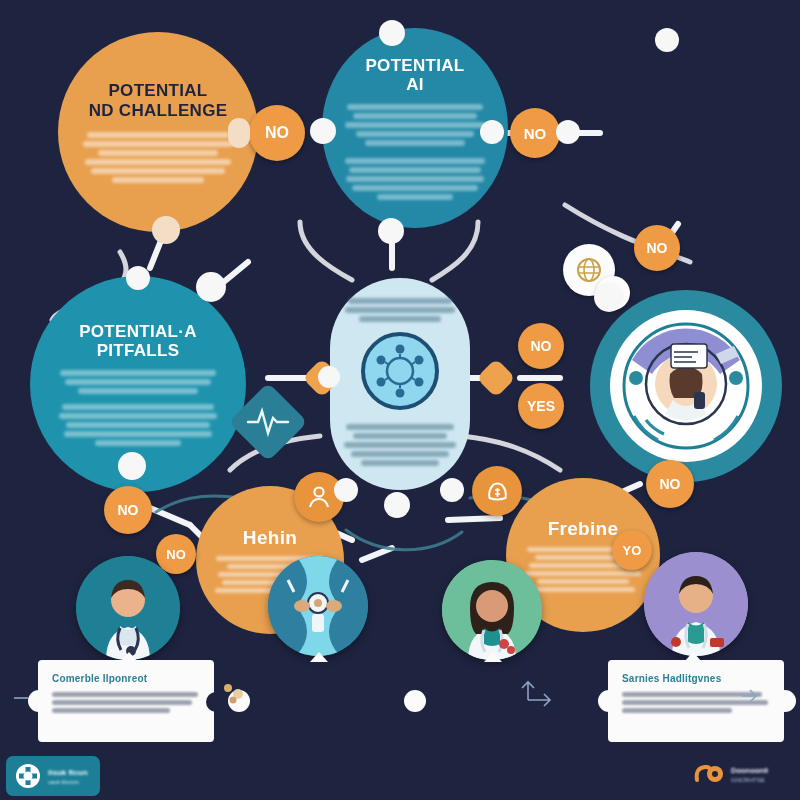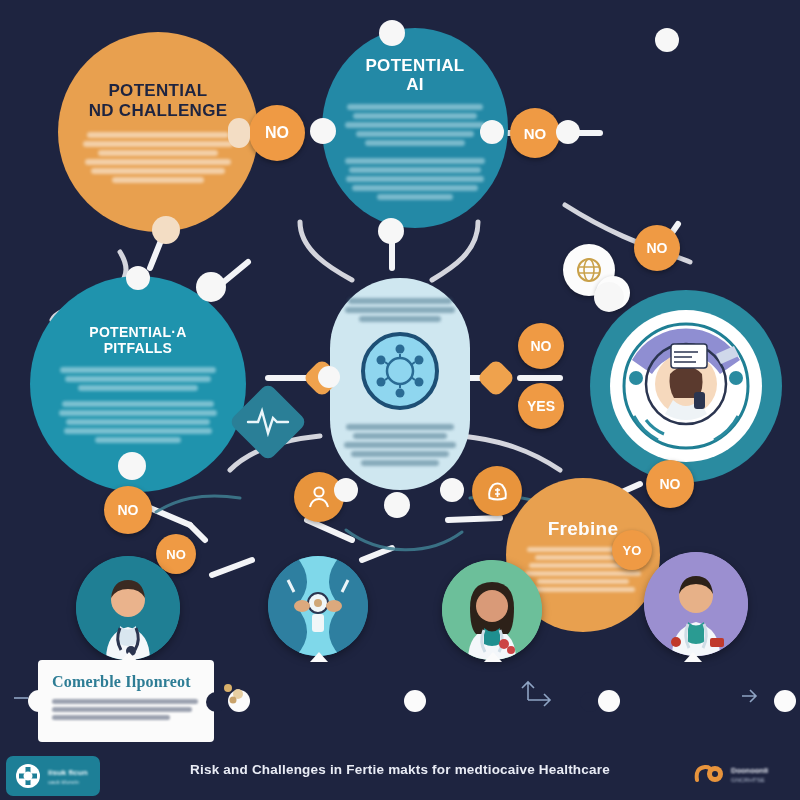--- a/index.html
+++ b/index.html
@@ -44,22 +44,22 @@
 
   .hub{position:absolute;background:#cfe7f0;border-radius:110px;
        display:flex;flex-direction:column;align-items:center;justify-content:flex-start;
        color:#26506b;box-sizing:border-box;padding:16px 14px;}
 
   .avatar{position:absolute;border-radius:50%;overflow:hidden;
           box-shadow:0 3px 8px rgba(0,0,0,.35);}
 
   .card{position:absolute;background:#fbfbfb;border-radius:4px;
         box-sizing:border-box;padding:13px 14px;color:#2a3350;}
-  .card h4{margin:0 0 8px 0;font-size:16px;color:#2e7d95;
-        letter-spacing:.2px;font-weight:bold;font-family:Liberation Serif, serif;}
+  .card h4{margin:0 0 8px 0;font-size:10px;color:#2e7d95;
+        letter-spacing:.2px;font-weight:bold;}
   .card .lines{align-items:flex-start;}
 
   .notch{position:absolute;background:#fbfbfb;border-radius:50%;}
   .notch-bg{position:absolute;background:#1e2440;border-radius:50%;}
 
   .caption{position:absolute;left:0;right:0;text-align:center;color:#e9ecf5;
         font-size:13.5px;font-weight:bold;letter-spacing:.2px;}
 
   .logo{position:absolute;display:flex;align-items:center;gap:7px;}
   .logo-l{background:#1d7f97;border-radius:7px;padding:7px 12px 7px 9px;}
@@ -140,21 +140,21 @@
       <div class="ln" style="width:140px"></div>
         <div class="ln" style="width:132px"></div>
       <div class="ln" style="width:138px"></div>
         <div class="ln" style="width:126px"></div>
       <div class="ln" style="width:76px"></div>
     </div>
   </div>
 
 
   <div class="node c-teal2" style="left:30px;top:276px;width:216px;height:216px;padding:18px;">
-    <div class="title blur-h" style="font-size:14px;">POTENTIAL·A<br>PITFALLS</div>
+    <div class="title blur-h" style="font-size:17px;">POTENTIAL·A<br>PITFALLS</div>
     <div class="lines blur" style="margin-top:10px;color:#d5eef6;width:158px;">
       <div class="ln" style="width:156px"></div>
         <div class="ln" style="width:146px"></div>
       <div class="ln" style="width:120px"></div>
     </div>
     <div class="lines blur" style="margin-top:10px;color:#d5eef6;width:158px;">
       <div class="ln" style="width:152px"></div>
         <div class="ln" style="width:158px"></div>
       <div class="ln" style="width:144px"></div>
         <div class="ln" style="width:148px"></div>
@@ -224,20 +224,30 @@
   </div>
 
   <div class="diamond teal" style="left:240px;top:394px;width:56px;height:56px;">
     <svg width="56" height="56" viewBox="0 0 56 56" style="transform:rotate(-45deg);">
       <path d="M8,28 h10 l4,-11 l6,22 l5,-15 l4,4 h11" stroke="#eaf6fa" stroke-width="2.4" fill="none" stroke-linecap="round"></path>
     </svg>
   </div>
   <div class="diamond orange" style="left:308px;top:364px;width:28px;height:28px;"></div>
   <div class="diamond orange" style="left:482px;top:364px;width:28px;height:28px;"></div>
 
+  <div class="node c-orange" style="left:196px;top:486px;width:148px;height:148px;padding:14px;">
+    <div class="title blur-h" style="font-size:19px;color:#fdfdfd;">Hehin</div>
+    <div class="lines blur" style="margin-top:8px;color:#fff;width:112px;">
+      <div class="ln" style="width:108px;height:5px"></div>
+      <div class="ln" style="width:86px;height:5px"></div>
+      <div class="ln" style="width:104px;height:5px"></div>
+      <div class="ln" style="width:96px;height:5px"></div>
+      <div class="ln" style="width:110px;height:5px"></div>
+    </div>
+  </div>
 
   <div class="node c-orange" style="left:506px;top:478px;width:154px;height:154px;padding:14px;">
     <div class="title blur-h" style="font-size:19px;color:#fdfdfd;">Frebine</div>
     <div class="lines blur" style="margin-top:8px;color:#fff;width:116px;">
       <div class="ln" style="width:112px;height:5px"></div>
       <div class="ln" style="width:96px;height:5px"></div>
       <div class="ln" style="width:108px;height:5px"></div>
       <div class="ln" style="width:116px;height:5px"></div>
       <div class="ln" style="width:92px;height:5px"></div>
       <div class="ln" style="width:104px;height:5px"></div>
@@ -365,20 +375,28 @@
   </div>
 
   <div class="card" style="left:38px;top:660px;width:176px;height:82px;">
     <h4 class="blur-h">Comerble Ilponreot</h4>
     <div class="lines blur-s" style="color:#3d4a66;">
       <div class="ln" style="width:146px;height:5px"></div>
       <div class="ln" style="width:140px;height:5px"></div>
       <div class="ln" style="width:118px;height:5px"></div>
     </div>
   </div>
+  <div class="card" style="left:608px;top:660px;width:176px;height:82px;">
+    <h4 class="blur-h">Sarnies Hadlitgvnes</h4>
+    <div class="lines blur-s" style="color:#3d4a66;">
+      <div class="ln" style="width:140px;height:5px"></div>
+      <div class="ln" style="width:146px;height:5px"></div>
+      <div class="ln" style="width:110px;height:5px"></div>
+    </div>
+  </div>
 
   <div class="notch-bg" style="left:206px;top:692px;width:20px;height:20px;"></div>
   <div class="notch" style="left:228px;top:690px;width:22px;height:22px;"></div>
   <div class="notch-bg" style="left:580px;top:692px;width:20px;height:20px;"></div>
   <div class="notch" style="left:598px;top:690px;width:22px;height:22px;"></div>
   <div class="notch" style="left:404px;top:690px;width:22px;height:22px;"></div>
   <div class="notch" style="left:28px;top:690px;width:22px;height:22px;"></div>
   <div class="notch" style="left:774px;top:690px;width:22px;height:22px;"></div>
 
   <div style="position:absolute;left:120px;top:652px;width:0;height:0;border-left:9px solid transparent;border-right:9px solid transparent;border-bottom:10px solid #fbfbfb;"></div>
@@ -391,21 +409,20 @@
       <path d="M528,60 v-18 M522,48 l6,-6 l6,6"></path>
       <path d="M528,60 h22 M544,54 l6,6 l-6,6"></path>
       <path d="M742,56 h14 M750,50 l6,6 l-6,6"></path>
       <path d="M14,58 h14"></path>
     </g>
     <circle cx="228" cy="48" r="4" fill="#d9b06a"></circle>
     <circle cx="238" cy="54" r="5" fill="#e8cfa2"></circle>
     <circle cx="233" cy="60" r="3.5" fill="#c9a36b"></circle>
   </svg>
 
-  <div class="caption blur-h" style="top:762px;">Risk and Challenges in Fertie makts for medtiocaive Healthcare</div>
 
   <div class="logo logo-l" style="left:6px;top:756px;">
     <svg width="26" height="26" viewBox="0 0 26 26">
       <circle cx="13" cy="13" r="12" fill="#ffffff"></circle>
       <path d="M13,2 a11,11 0 0 1 0,22 a11,11 0 0 1 0,-22z" fill="#ffffff"></path>
       <rect x="10.5" y="4" width="5" height="18" fill="#1d7f97"></rect>
       <rect x="4" y="10.5" width="18" height="5" fill="#1d7f97"></rect>
       <circle cx="13" cy="13" r="4.5" fill="#ffffff"></circle>
     </svg>
     <div class="logo-txt blur-s">

